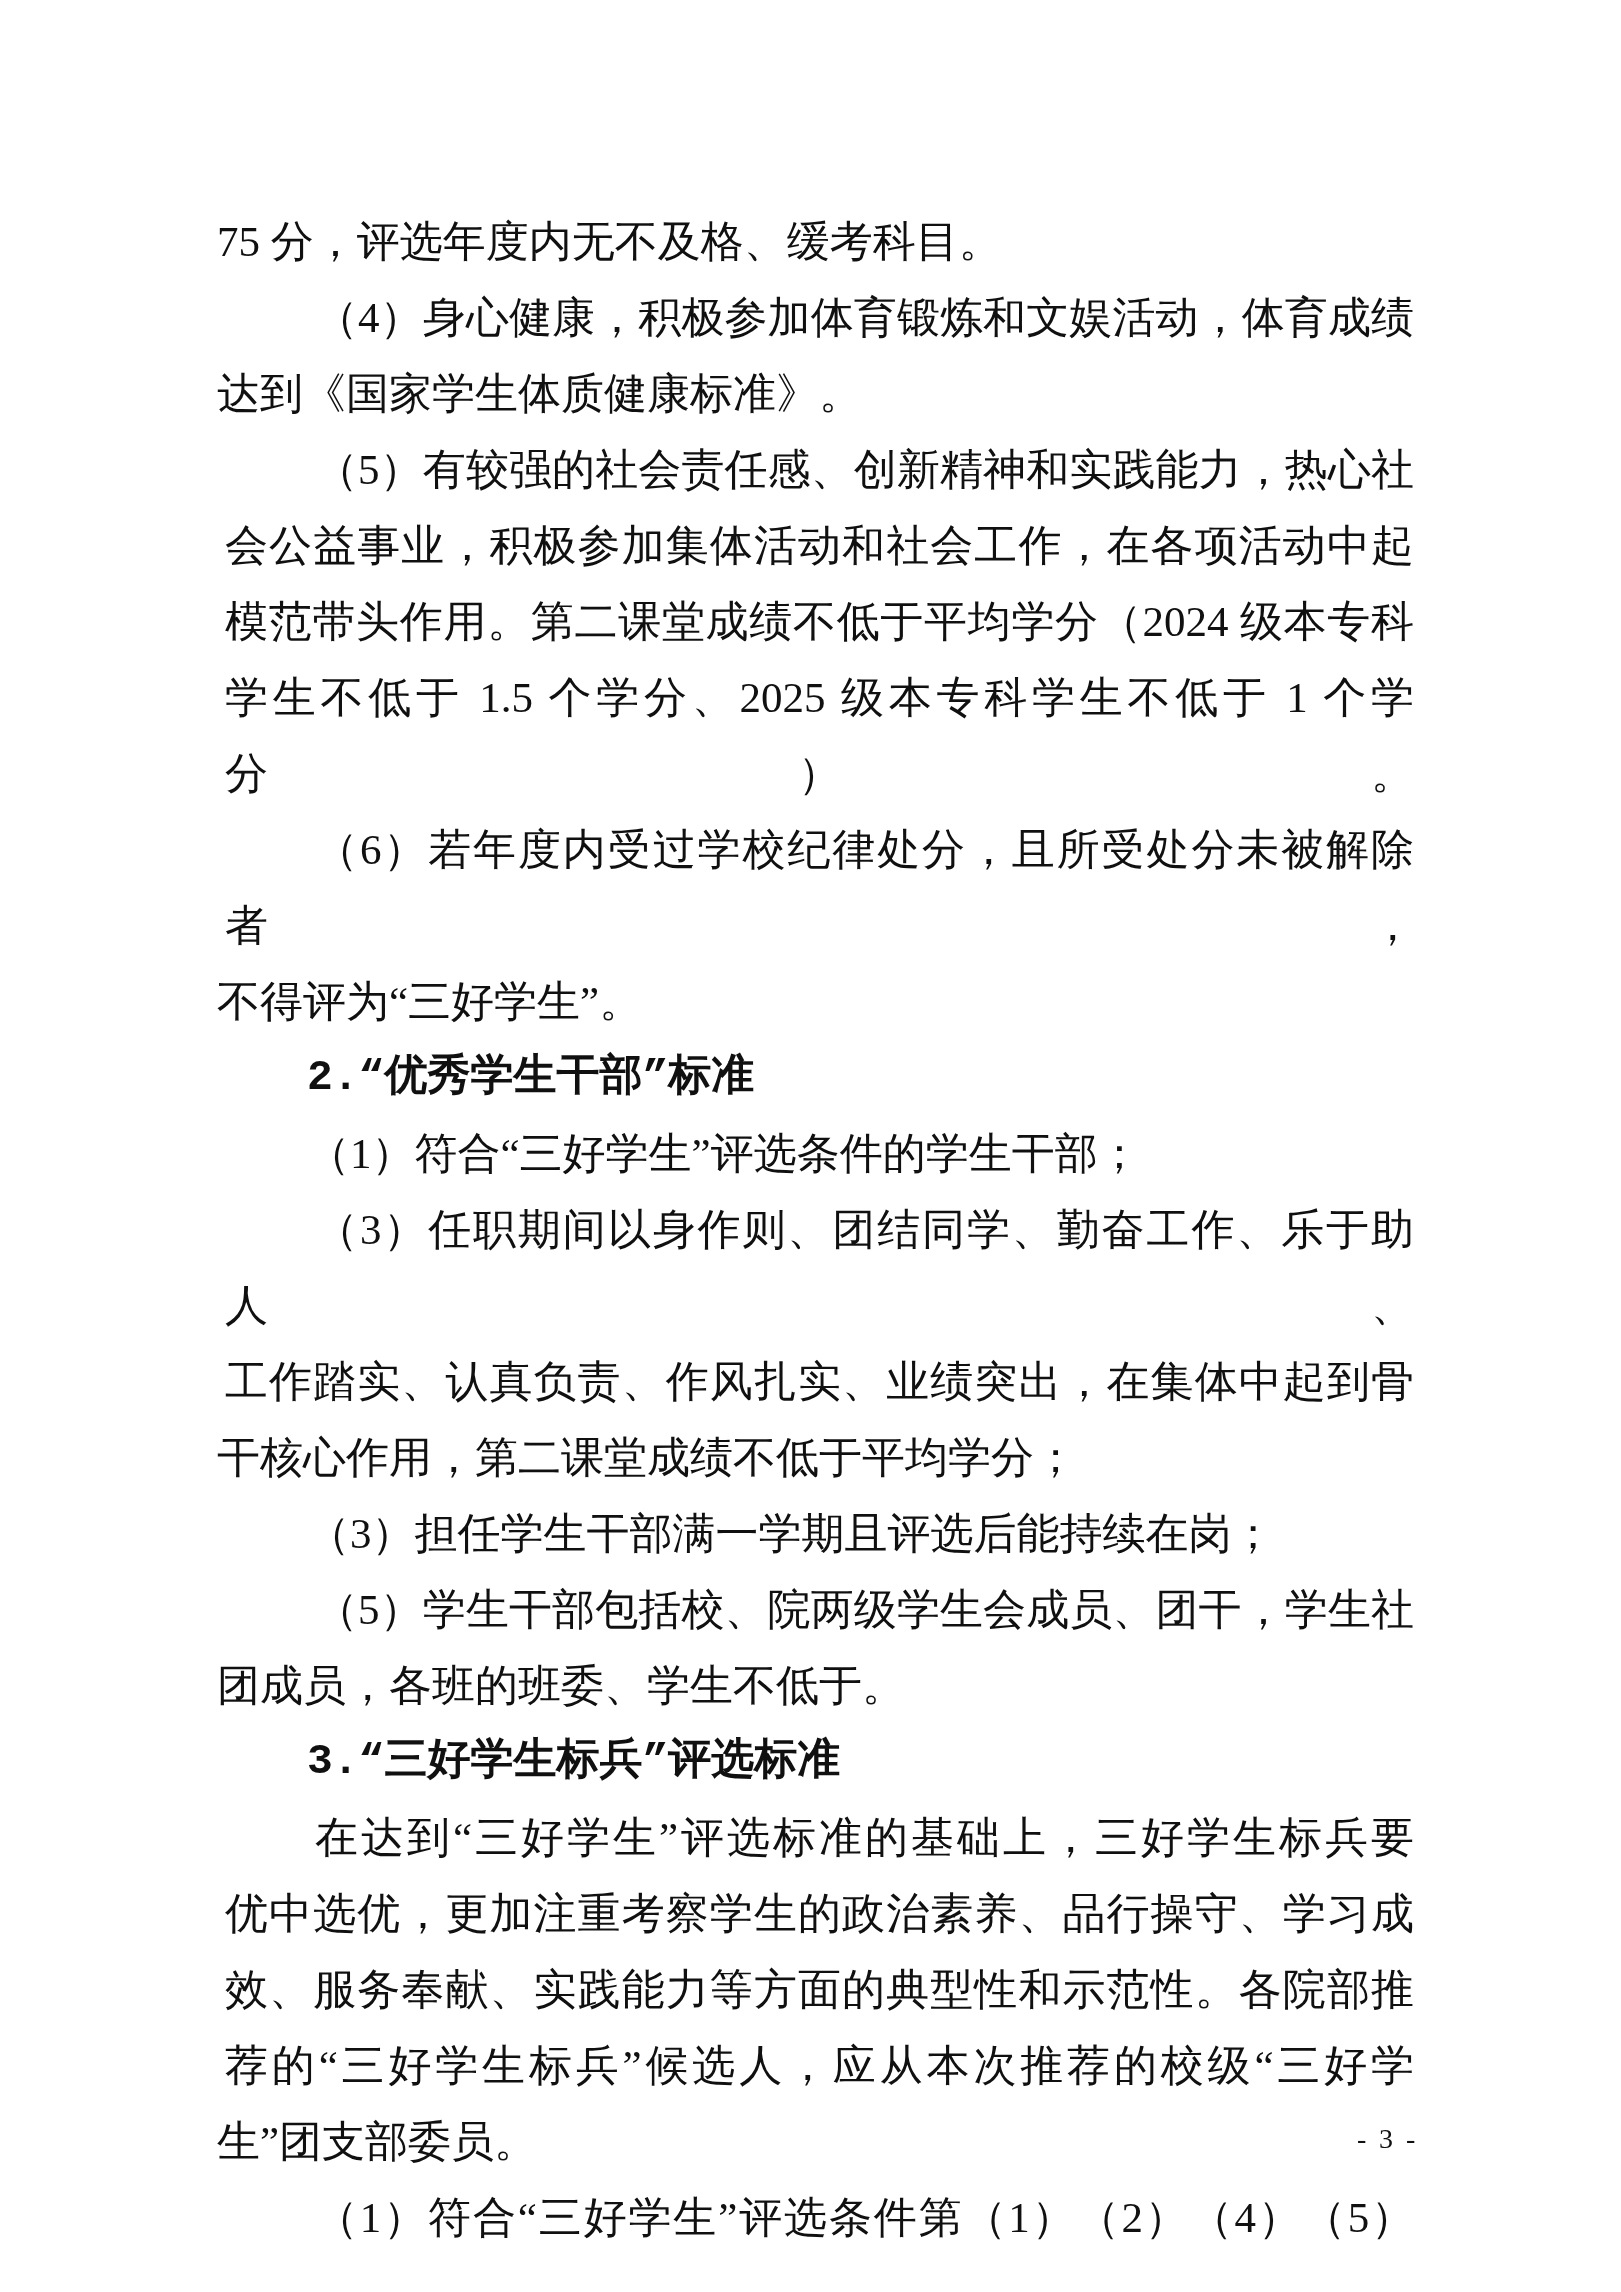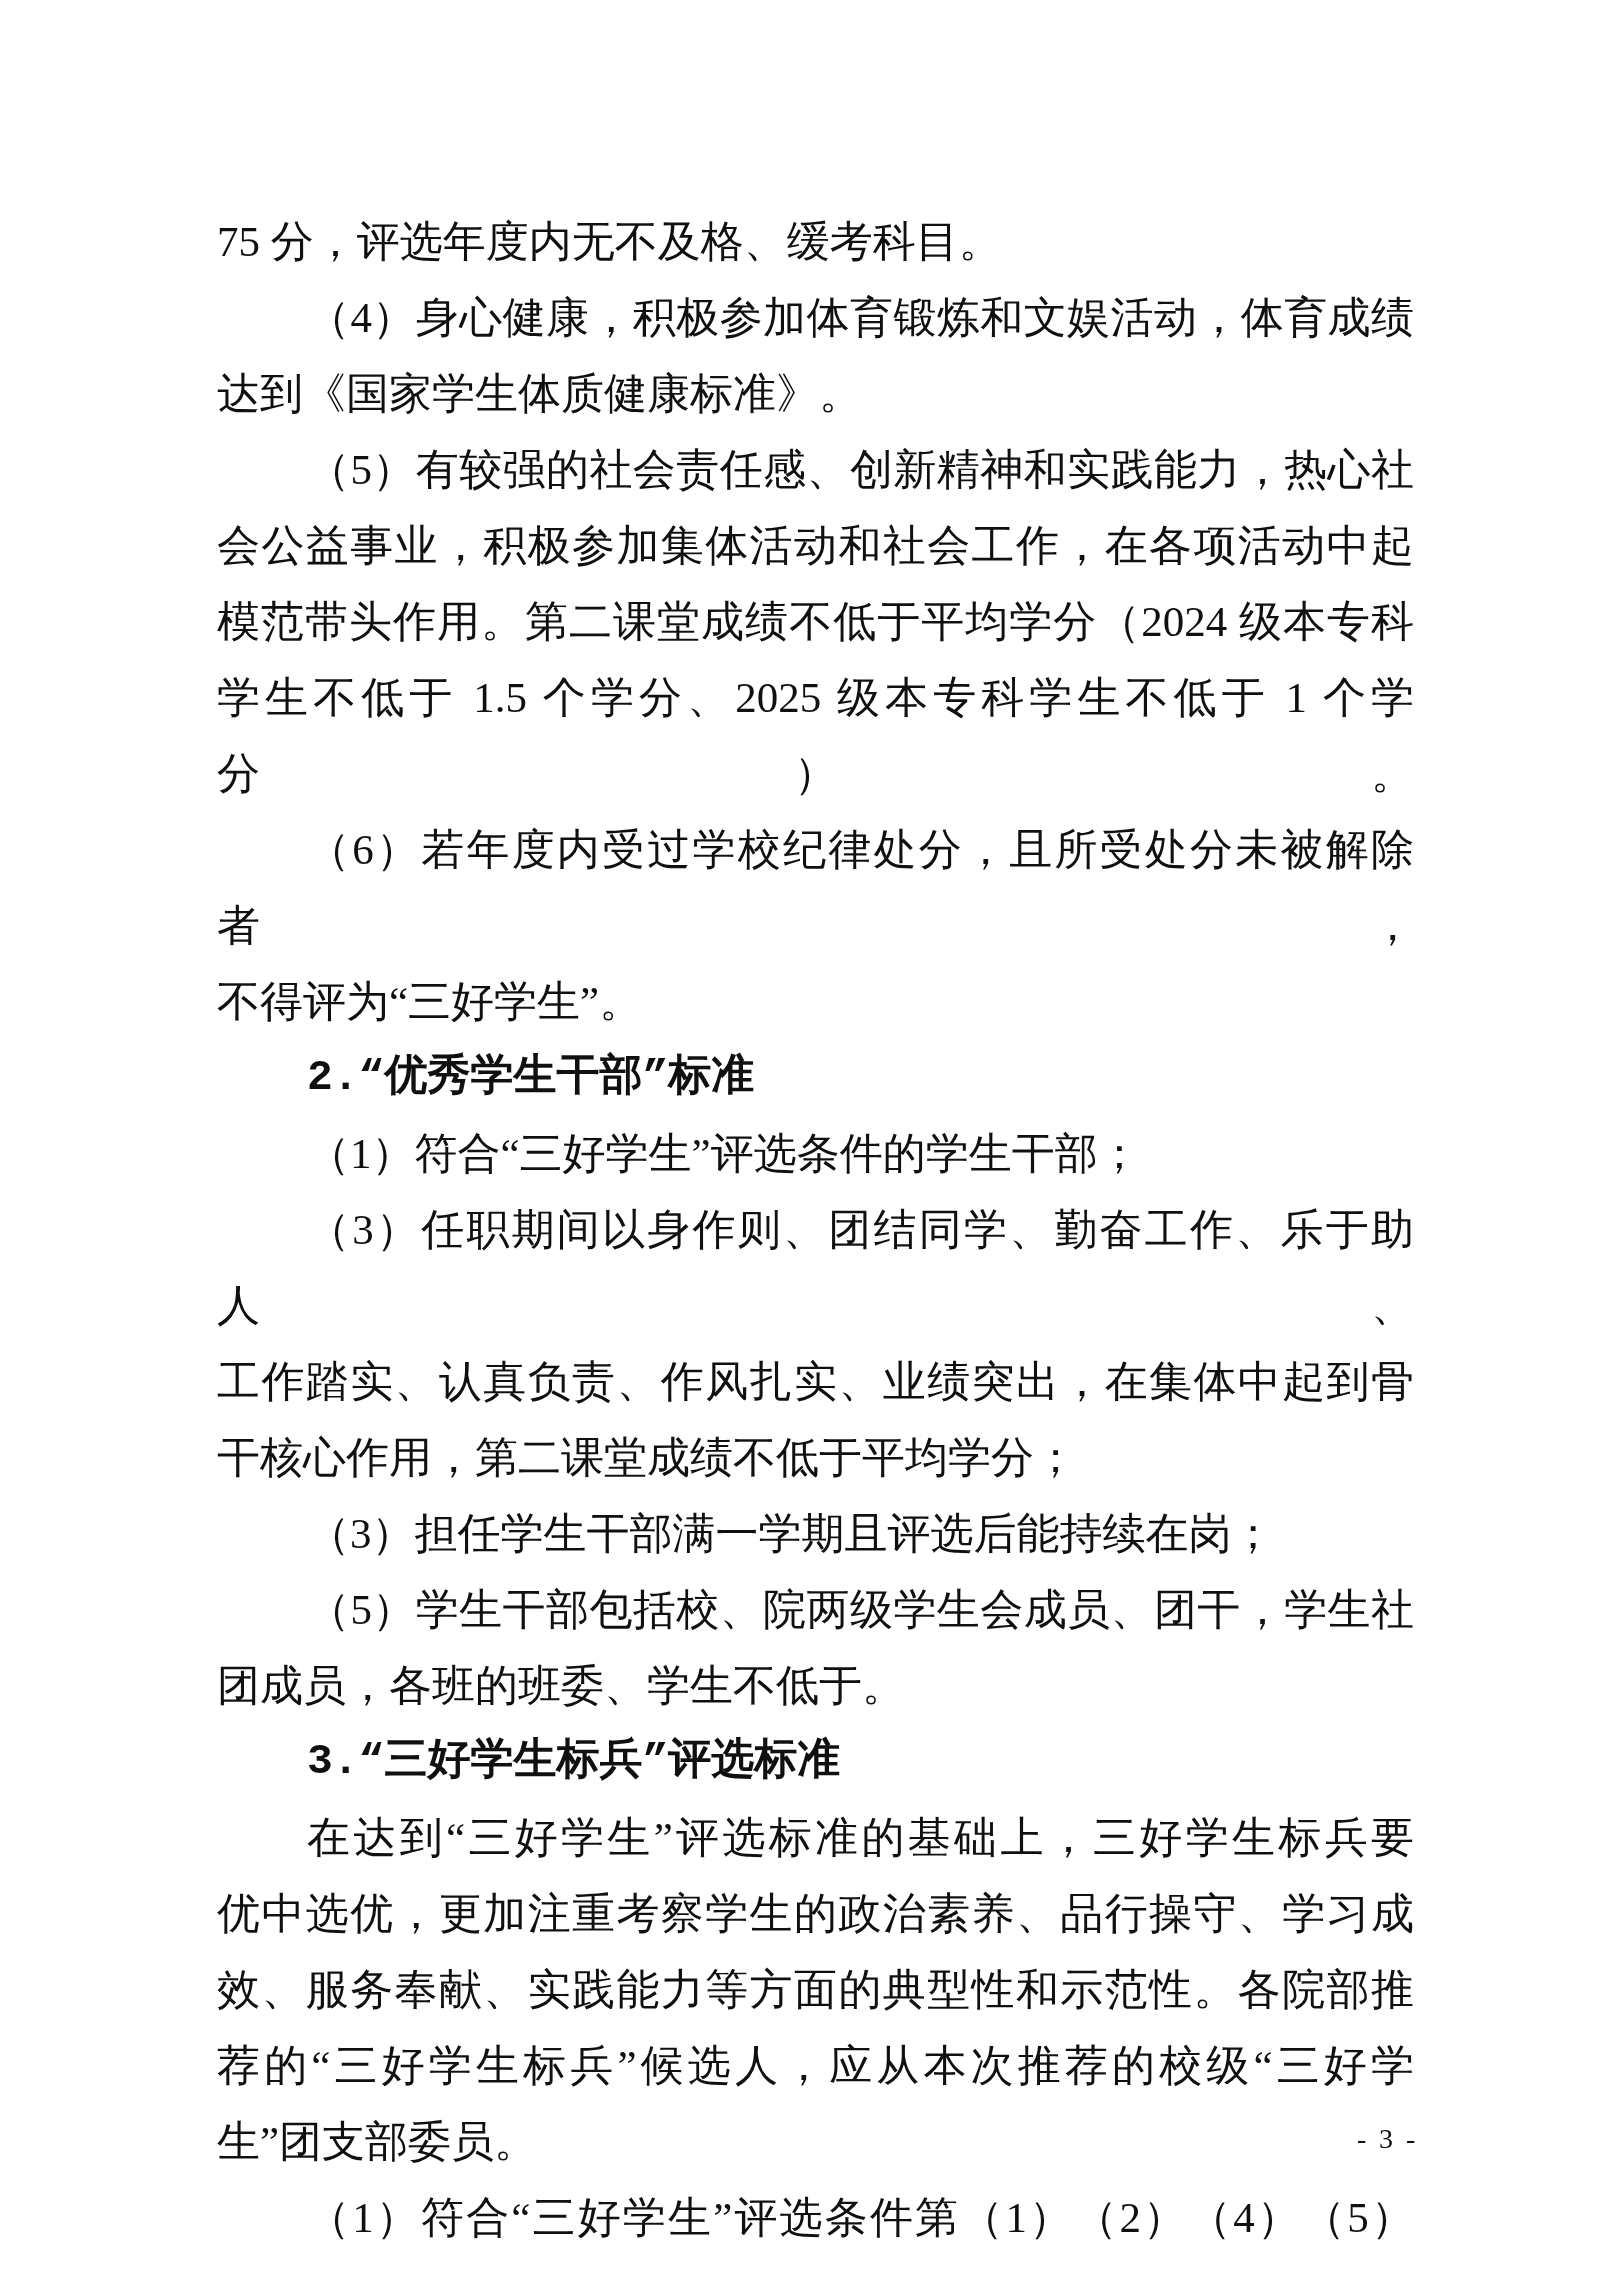--- a/index.html
+++ b/index.html
@@ -28,20 +28,21 @@
     min-height: 76px;
     text-align: left;
     white-space: normal;
   }
   .indent {
     text-indent: 90px;
   }
   .fill {
     text-align: justify;
     text-align-last: justify;
+    margin-left: 8px;
   }
   .bold {
     font-weight: bold;
     font-family: Liberation Mono, monospace;
   }
   .page-number {
     position: absolute;
     left: 1357px;
     top: 2123px;
     font-size: 28px;

